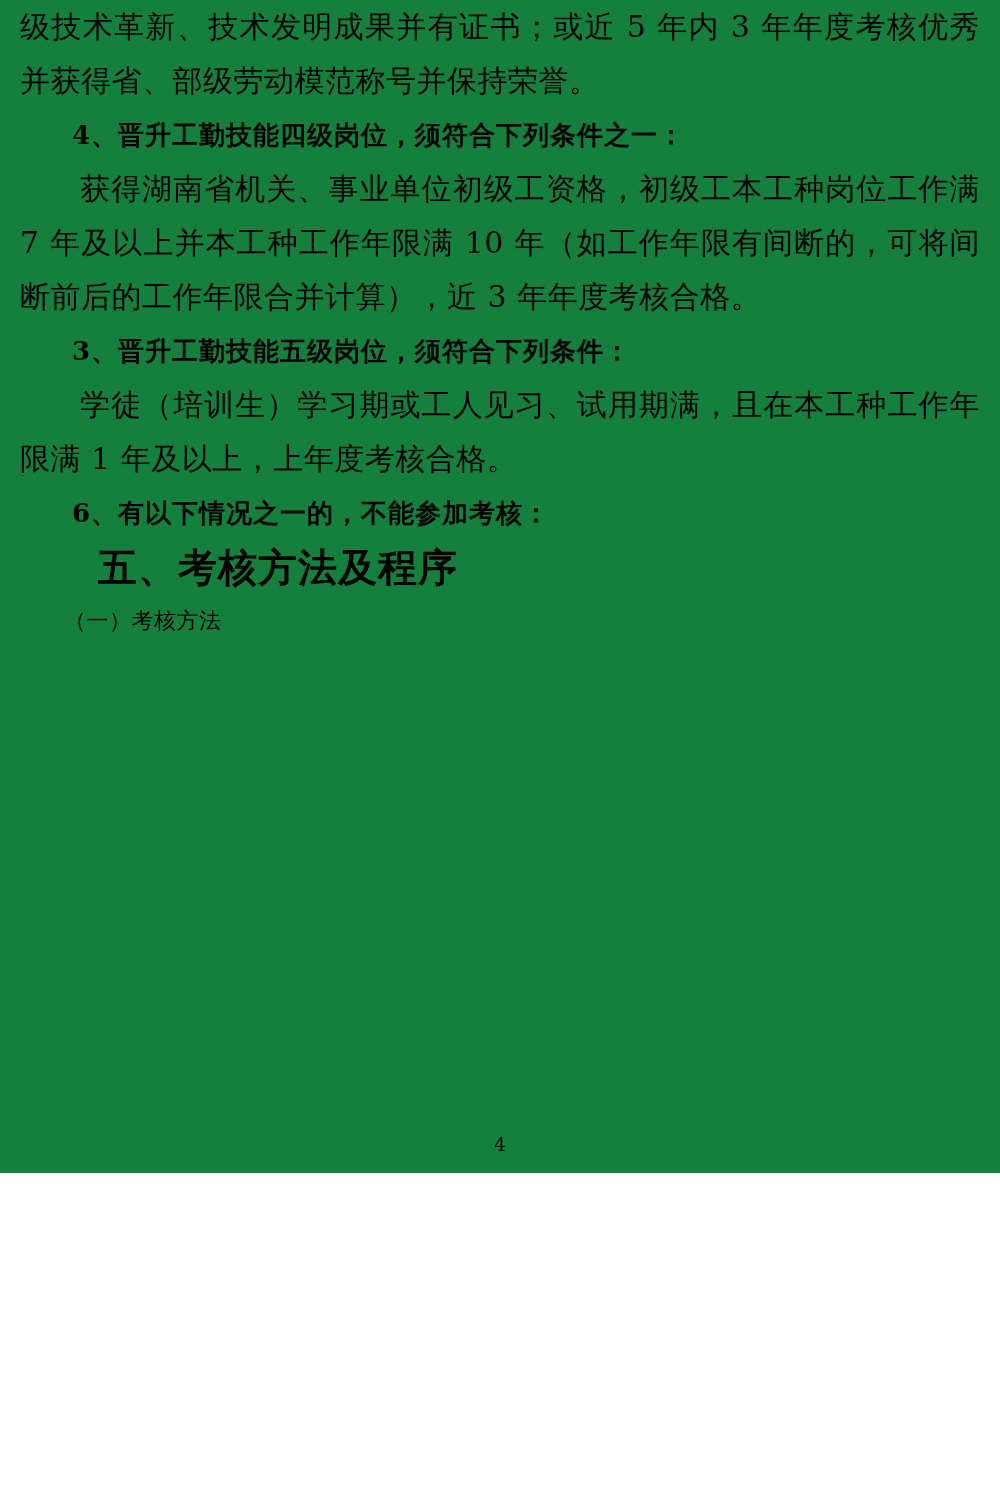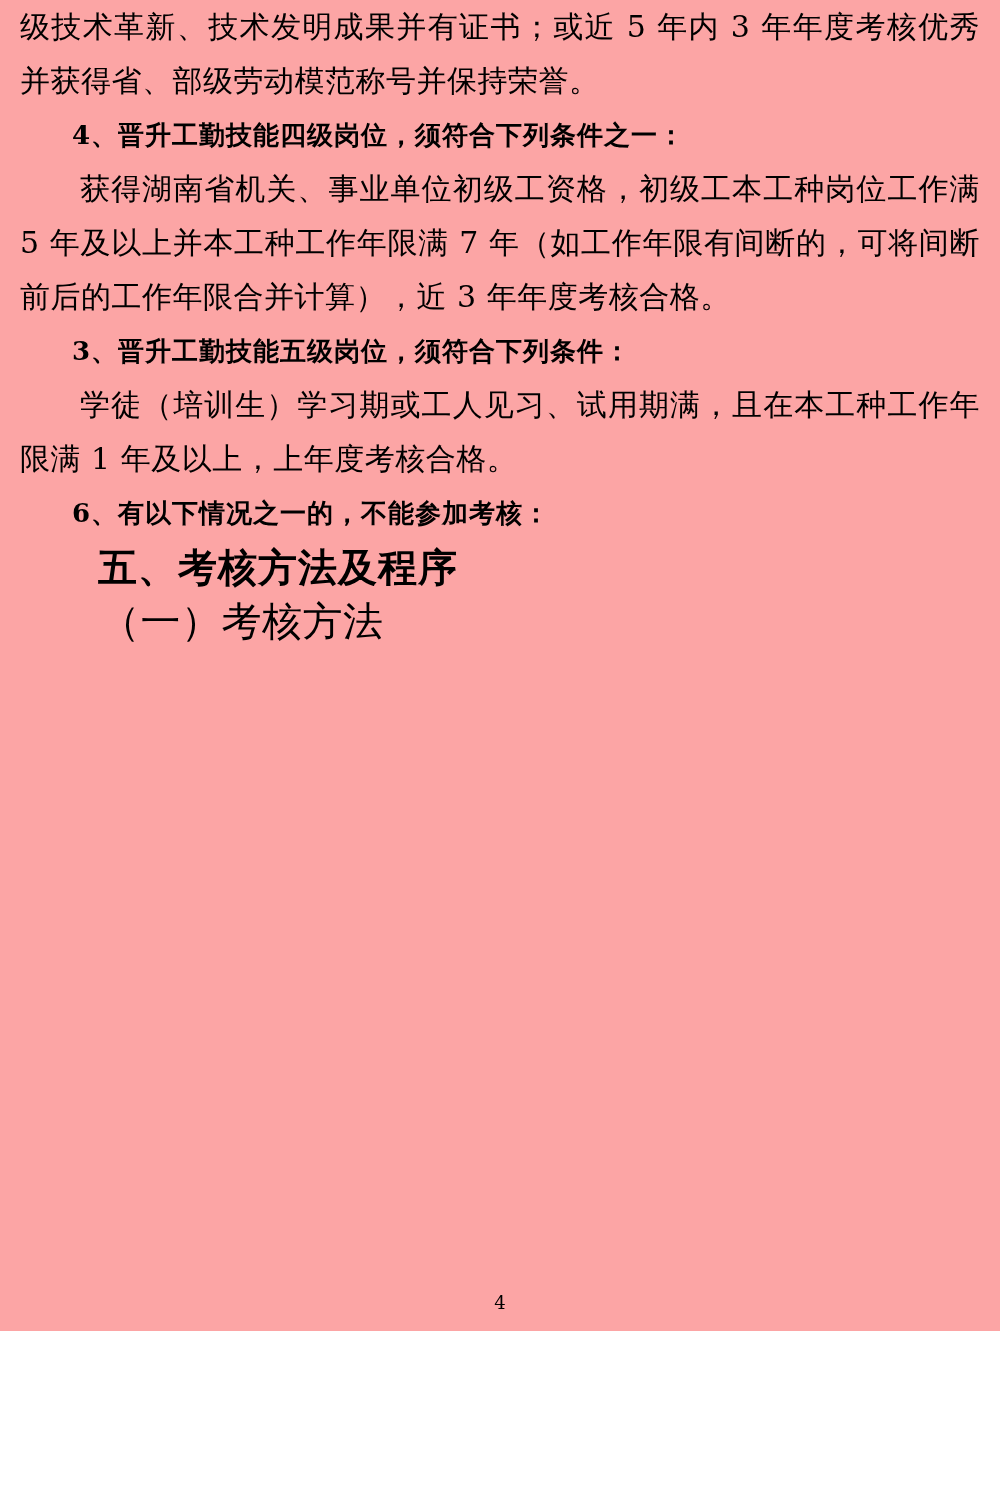--- a/index.html
+++ b/index.html
@@ -2,23 +2,23 @@
 <html><head>
 <meta charset="utf-8">
 <style>
   html, body {
     margin: 0;
     padding: 0;
     background: #ffffff;
   }
   .page {
     width: 1000px;
-    height: 1331px;
+    height: 1173px;
     position: relative;
-    background: #fca5a5;
+    background: #15803d;
     box-sizing: border-box;
     padding: 0 20px;
     font-family: "DejaVu Serif", "Liberation Serif", serif;
     color: #000000;
     overflow: hidden;
   }
   .body-text {
     font-size: 30px;
     line-height: 54px;
     text-align: justify;
@@ -45,21 +45,21 @@
     margin: 0;
     text-indent: 2em;
     font-weight: bold;
     font-size: 39px;
     line-height: 54px;
     letter-spacing: 1px;
   }
   .subsection {
     margin: 0;
     text-indent: 2em;
-    font-size: 40px;
+    font-size: 22px;
     line-height: 54px;
   }
   .footer {
     position: absolute;
     left: 0;
     right: 0;
     bottom: 18px;
     text-align: center;
     font-size: 18px;
     font-family: "DejaVu Serif", "Liberation Serif", serif;
@@ -68,21 +68,21 @@
 </head>
 <body>
 
 <div class="page">
   <div class="body-text">
 
     <p class="para cont">级技术革新、技术发明成果并有证书；或近 5 年内 3 年年度考核优秀并获得省、部级劳动模范称号并保持荣誉。</p>
 
     <p class="heading">4、晋升工勤技能四级岗位，须符合下列条件之一：</p>
 
-    <p class="para">获得湖南省机关、事业单位初级工资格，初级工本工种岗位工作满 5 年及以上并本工种工作年限满 7 年（如工作年限有间断的，可将间断前后的工作年限合并计算），近 3 年年度考核合格。</p>
+    <p class="para">获得湖南省机关、事业单位初级工资格，初级工本工种岗位工作满 7 年及以上并本工种工作年限满 10 年（如工作年限有间断的，可将间断前后的工作年限合并计算），近 3 年年度考核合格。</p>
 
 
     <p class="heading">3、晋升工勤技能五级岗位，须符合下列条件：</p>
 
     <p class="para">学徒（培训生）学习期或工人见习、试用期满，且在本工种工作年限满 1 年及以上，上年度考核合格。</p>
 
     <p class="heading">6、有以下情况之一的，不能参加考核：</p>
 
 
     <p class="section-title">五、考核方法及程序</p>

